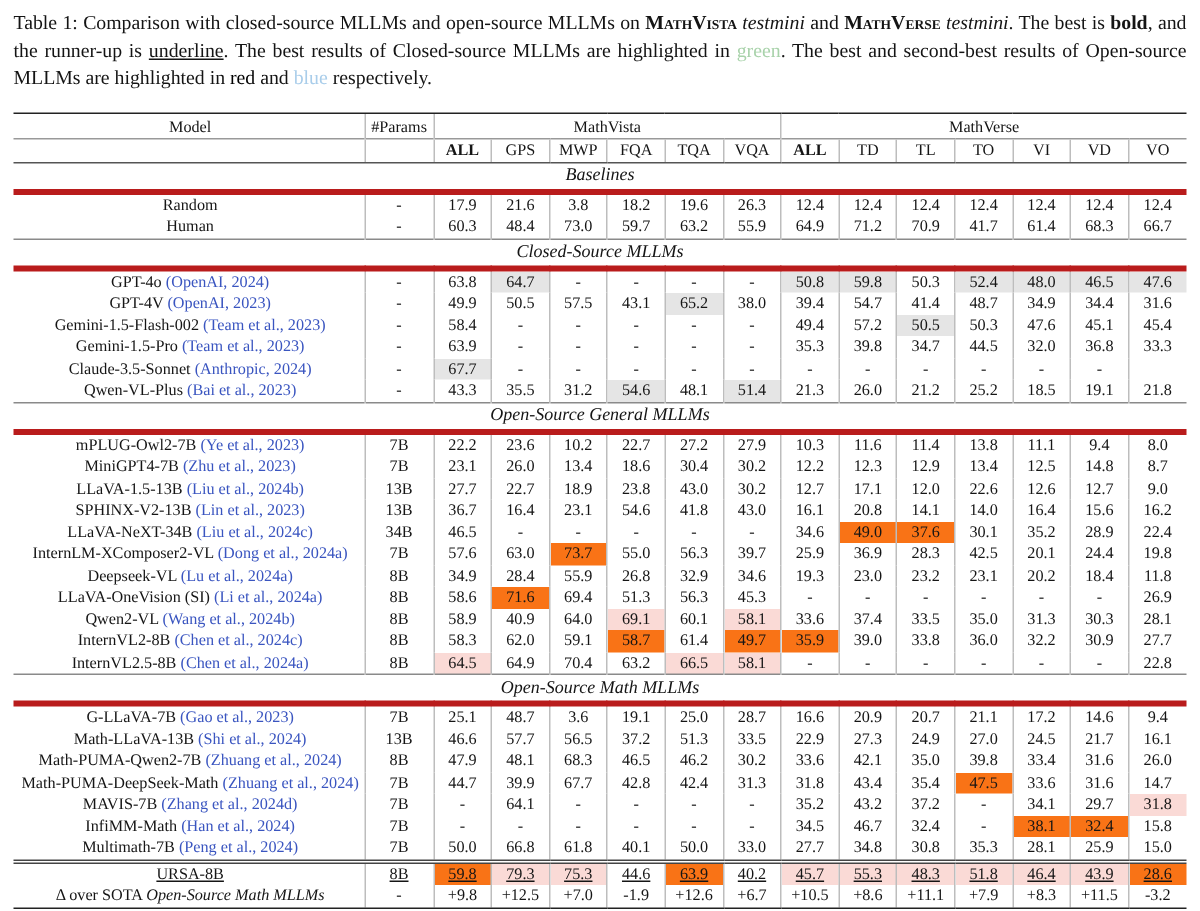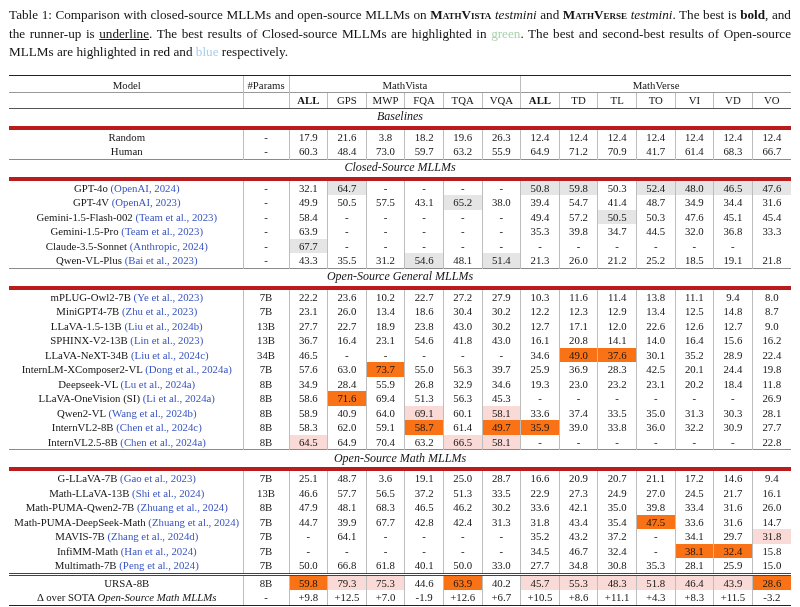--- a/index.html
+++ b/index.html
@@ -25,21 +25,21 @@
   th.allb{font-weight:bold;}
   tr.section-row td{text-align:center;font-style:italic;font-size:12px;
      border-bottom:4px solid #b91c1c;padding:1.5px 0;}
   tr.section-row.not-first td{border-top:1px solid #8a8a8a;}
   td.model{text-align:center;padding-left:4px;}
   td.params,td.score{text-align:center;}
   .cite{color:#3a55c0;}
   .hl-g{background:#e5e5e5;}
   .hl-r{background:#fadad6;}
   .hl-b{background:#f97316;}
-  tr.rule-top td{border-top:3px double #444;}
+  tr.rule-top td{border-top:3px double #444;text-decoration:underline;}
   tbody tr:last-child td{border-bottom:1.6px solid #222;}
   .ital{font-style:italic;}
 </style>
 </head>
 <body>
 
 <div class="page">
   <div class="caption" id="caption"><span>Table 1: Comparison with closed-source MLLMs and open-source MLLMs on </span><span class="sc">MathVista</span><span class="i"> testmini</span><span> and </span><span class="sc">MathVerse</span><span class="i"> testmini</span><span>. The best is </span><span class="b">bold</span><span>, and the runner-up is </span><span class="u">underline</span><span>. The best results of Closed-source MLLMs are highlighted in </span><span class="cg">green</span><span>. The best and second-best results of Open-source MLLMs are highlighted in </span><span class="cr">red</span><span> and </span><span class="cb">blue</span><span> respectively.</span></div>
 
   <table>
@@ -122,21 +122,21 @@
           <td class="score vb">61.4</td>
           <td class="score vb">68.3</td>
           <td class="score vb">66.7</td>
         </tr>
         <tr class="section-row not-first">
           <td colspan="15">Closed-Source MLLMs</td>
         </tr>
         <tr>
           <td class="model"><span>GPT-4o</span><span class="cite"> (OpenAI, 2024)</span></td>
           <td class="params vb">-</td>
-          <td class="score vb">32.1</td>
+          <td class="score vb">63.8</td>
           <td class="score vb hl-g">64.7</td>
           <td class="score vb">-</td>
           <td class="score vb">-</td>
           <td class="score vb">-</td>
           <td class="score vb">-</td>
           <td class="score vb hl-g">50.8</td>
           <td class="score vb hl-g">59.8</td>
           <td class="score vb">50.3</td>
           <td class="score vb hl-g">52.4</td>
           <td class="score vb hl-g">48.0</td>
@@ -562,20 +562,20 @@
           <td class="params vb">-</td>
           <td class="score vb">+9.8</td>
           <td class="score vb">+12.5</td>
           <td class="score vb">+7.0</td>
           <td class="score vb">-1.9</td>
           <td class="score vb">+12.6</td>
           <td class="score vb">+6.7</td>
           <td class="score vb">+10.5</td>
           <td class="score vb">+8.6</td>
           <td class="score vb">+11.1</td>
-          <td class="score vb">+4.3</td>
+          <td class="score vb">+7.9</td>
           <td class="score vb">+8.3</td>
           <td class="score vb">+11.5</td>
           <td class="score vb">-3.2</td>
         </tr>
       </tbody>
   </table>
 </div>
 
 </body></html>

